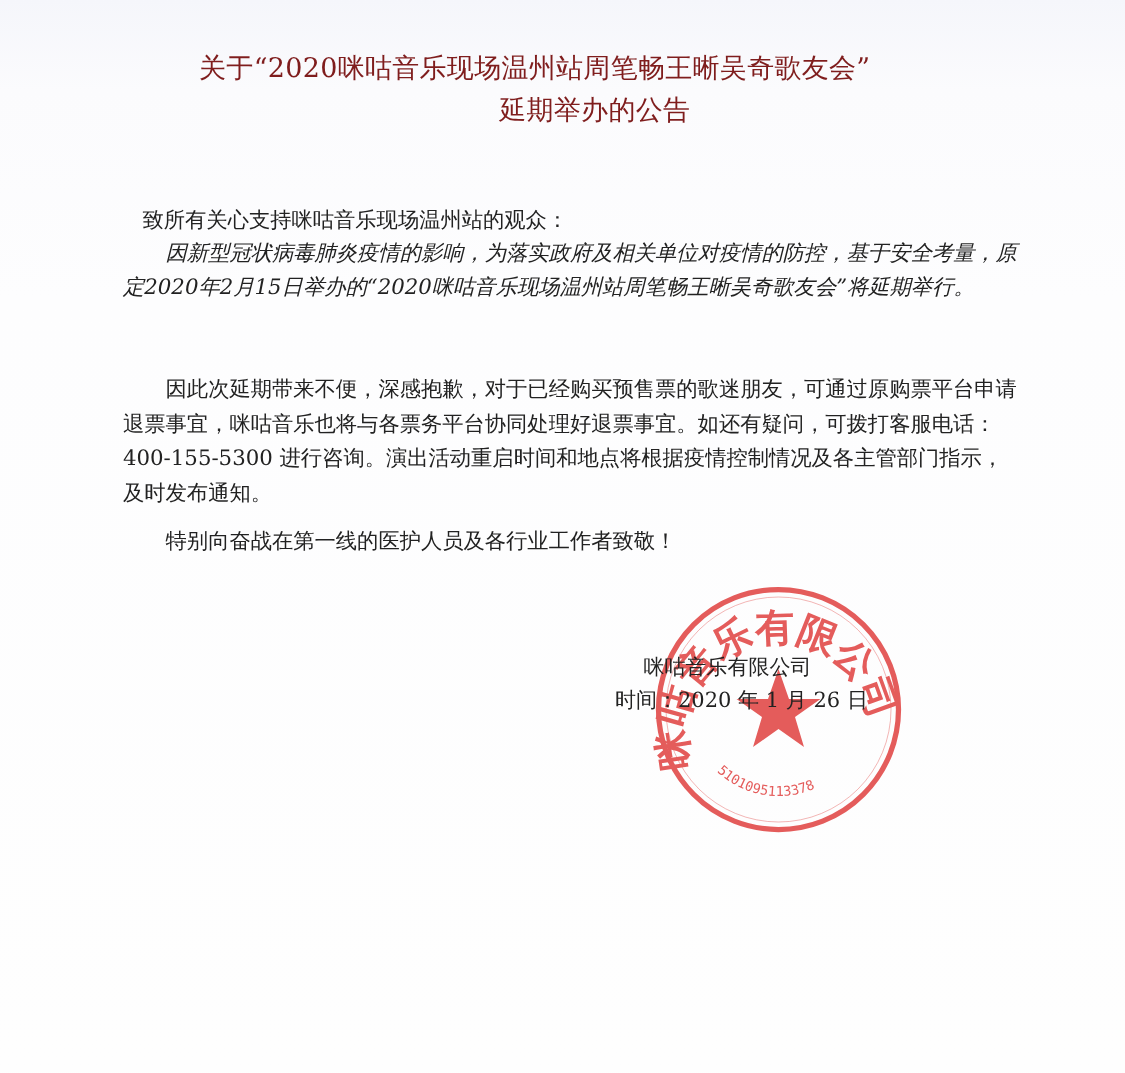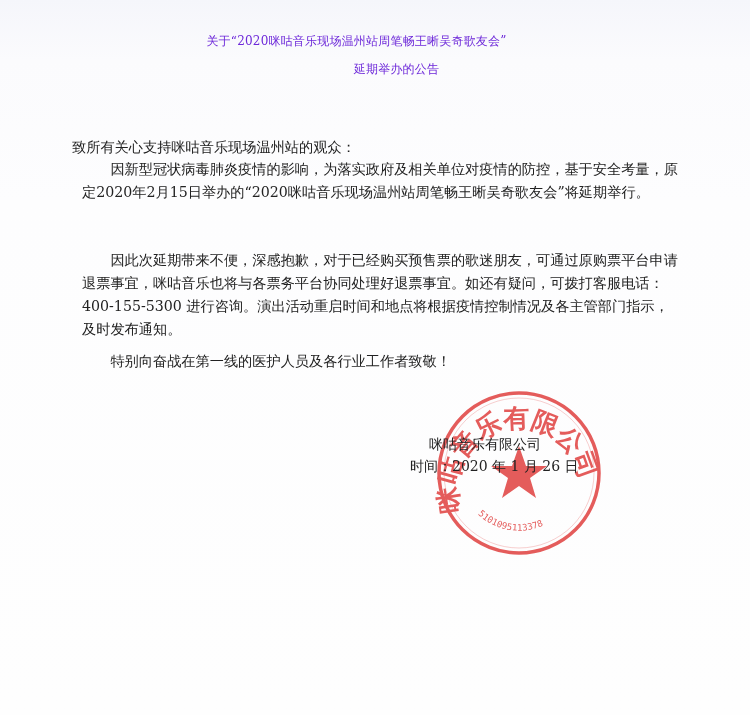--- a/index.html
+++ b/index.html
@@ -4,32 +4,32 @@
 <style>
   html, body { margin:0; padding:0; }
   body {
     width:750px; height:715px; overflow:hidden; position:relative;
     background: linear-gradient(180deg, #f5f6fb 0px, #fbfbfd 60px, #fdfdfe 200px, #fefefe 100%);
     font-family: "DejaVu Serif", "Liberation Serif", serif;
     color:#222;
   }
   .title {
     position:absolute; left:0; width:713px; text-align:center;
-    font-size:12px; letter-spacing:0.2px; color:#6d28d9;
+    font-size:18px; letter-spacing:0.2px; color:#7f1d1d;
   }
   .title.l1 { top:33px; }
   .title.l2 { top:61px;padding-left:40px; }
   .body-text {
-    position:absolute; left:72px; width:600px;
+    position:absolute; left:95px; width:600px;
     font-size:14.2px; line-height:23px; color:#222;
   }
   .salutation { top:136px; }
   .para { text-indent:2em; margin:0; }
   .p-block { position:absolute; left:82px; width:600px; font-size:14.2px; line-height:23px; color:#222; }
-  .p1 { top:158px; }
+  .p1 { top:158px;font-style:italic; }
   .p2 { top:249px; }
   .p3 { top:320px;margin-top:30px; }
   .signature { position:absolute; font-size:14px; color:#222; z-index:2; }
   .sig-company { left:429px; top:436px; }
   .sig-date { left:410px; top:458px; }
   .stamp {
     position:absolute; left:434px; top:388px; width:170px; height:170px; z-index:1;
   }
 </style>
 </head>

